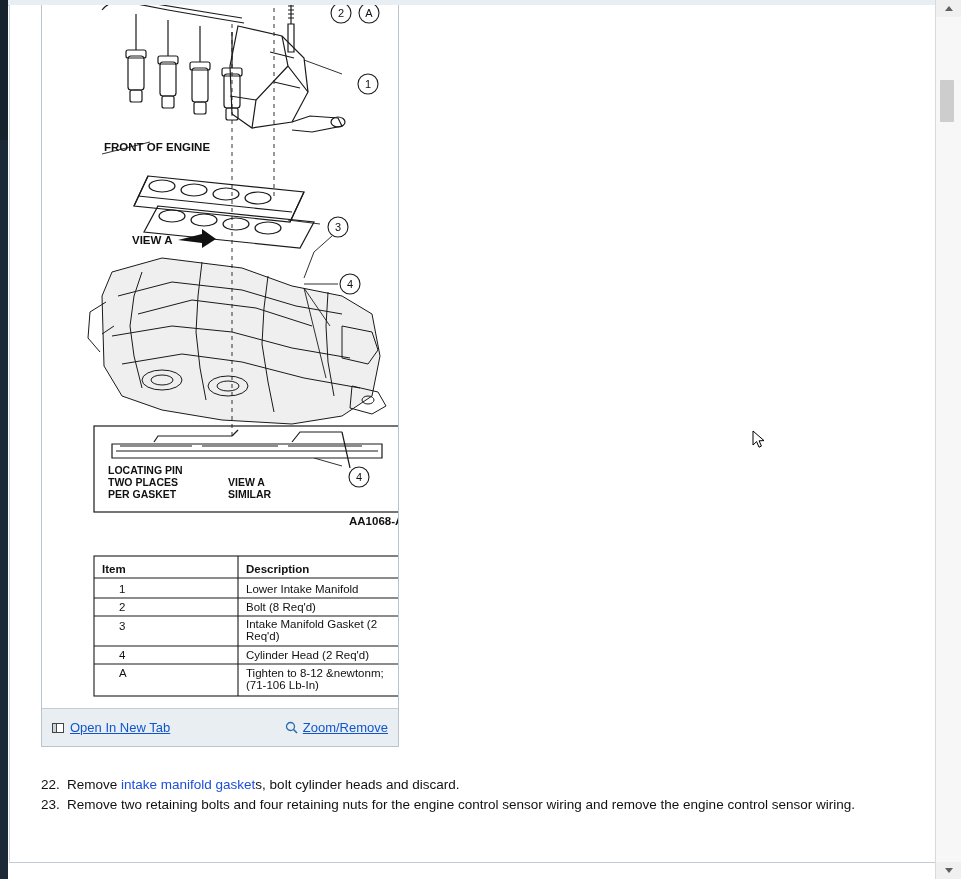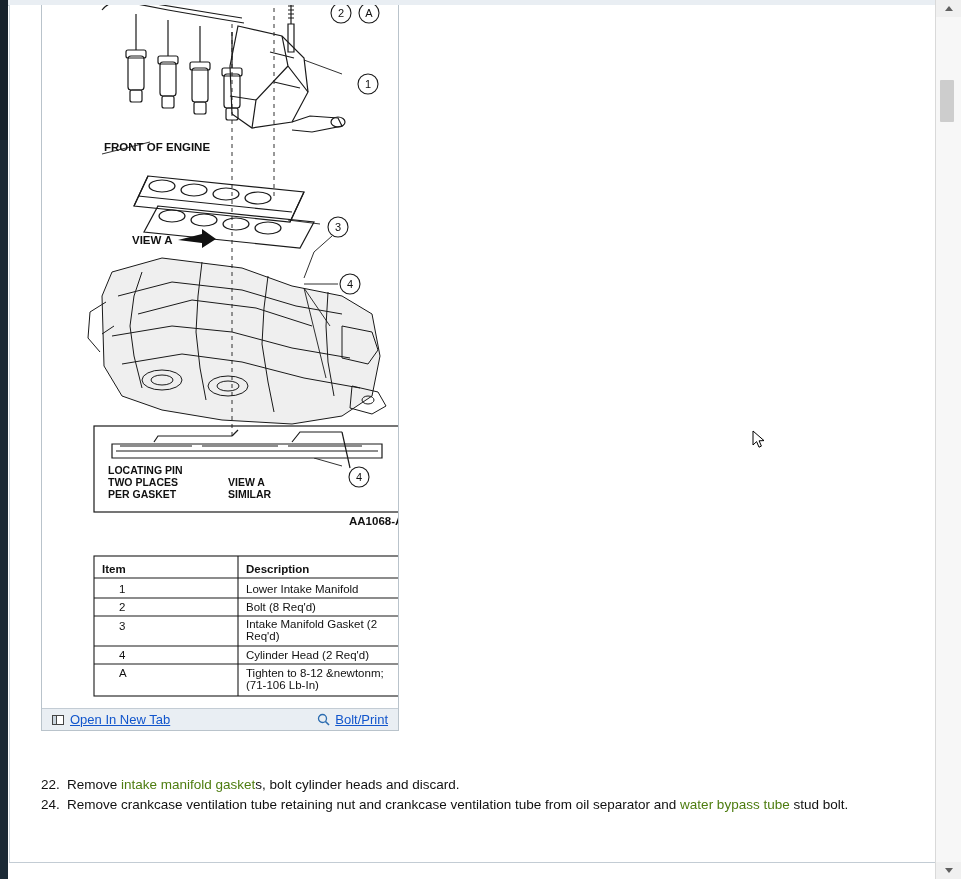--- a/index.html
+++ b/index.html
@@ -60,21 +60,21 @@
   .figure-image {
     position: relative;
     width: 356px;
     height: 712px;
     background: #ffffff;
     overflow: hidden;
   }
   .fig-svg { display:block; }
   .figure-toolbar {
     position: relative;
-    height: 22px;
+    height: 38px;
     background: #e9eef3;
     border-top: 1px solid #c3ccd4;
     display: flex;
     align-items: center;
     justify-content: space-between;
     padding: 0 10px;
     box-sizing: border-box;
   }
   .tb-link {
     display: flex;
@@ -105,21 +105,21 @@
     display: flex;
     align-items: flex-start;
     margin-bottom: 0px;
     white-space: nowrap;
   }
   .step-num {
     width: 26px;
     flex: 0 0 26px;
     text-align: left;
   }
-  .step-text .lnk { color: #4d7c0f; }
+  .step-text .lnk { color: #1d4ed8; }
   
   .content-bottom {
     position: absolute;
     left: 9px;
     top: 862px;
     width: 927px;
     height: 1px;
     background: #c3ccd4;
   }
   
@@ -374,33 +374,33 @@
           </span>
           <span>Open In New Tab</span>
         </div>
         <div class="tb-link">
           <span class="tb-icon">
             <svg width="13" height="13" viewBox="0 0 13 13">
               <circle cx="5.5" cy="5.5" r="4" fill="none" stroke="#2b6cb0" stroke-width="1.3"></circle>
               <line x1="8.5" y1="8.5" x2="12" y2="12" stroke="#2b6cb0" stroke-width="1.6"></line>
             </svg>
           </span>
-          <span>Bolt/Print</span>
+          <span>Zoom/Remove</span>
         </div>
       </div>
     </div>
 
     <div class="steps">
       <div class="step-row">
         <span class="step-num">22.</span>
         <span class="step-text"><span>Remove </span><span class="lnk">intake manifold gasket</span><span>s, bolt cylinder heads and discard.</span></span>
       </div>
       <div class="step-row">
-        <span class="step-num">24.</span>
-        <span class="step-text"><span>Remove crankcase ventilation tube retaining nut and crankcase ventilation tube from oil separator and </span><span class="lnk">water bypass tube</span><span> stud bolt.</span></span>
+        <span class="step-num">23.</span>
+        <span class="step-text"><span>Remove two retaining bolts and four retaining nuts for the engine control sensor wiring and remove the engine control sensor wiring.</span></span>
       </div>
     </div>
 
   </div>
 
   <div class="content-bottom"></div>
 
   <div class="scrollbar">
     <div class="sb-track-top"></div>
     <div class="sb-up">

